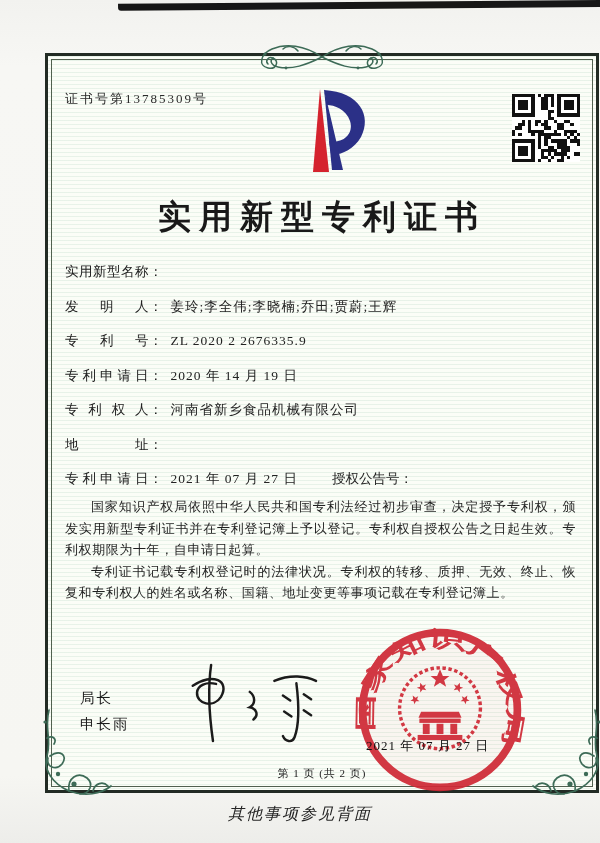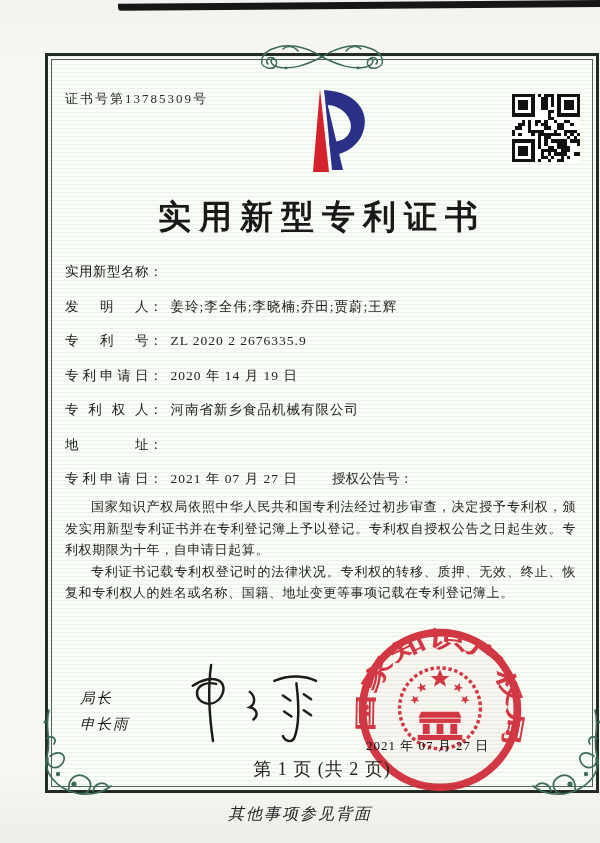--- a/index.html
+++ b/index.html
@@ -44,30 +44,30 @@
   .f-row{display:flex;align-items:baseline;margin-bottom:15.5px;line-height:19px;white-space:nowrap;}
   .f-label{display:inline-block;width:84px;text-align:justify;text-align-last:justify;letter-spacing:.5px;}
   .f-colon{margin-right:8px;}
   .f-value{letter-spacing:1px;}
   .f-pair2{margin-left:34px;display:flex;align-items:center;}
   .paras{position:absolute;left:17px;right:20px;top:440px;}
   .paras p{
     margin:0;font-size:13px;line-height:21.6px;text-indent:2em;
     letter-spacing:.6px;color:#1f1f1f;text-align:justify;
   }
-  .director{position:absolute;left:32px;top:629px;font-size:14.5px;line-height:26px;letter-spacing:2px;color:#1c1c1c;font-style:italic;}
+  .director{position:absolute;left:32px;top:629px;font-size:14.5px;line-height:26px;letter-spacing:2px;color:#1c1c1c;}
   .signature{position:absolute;left:128px;top:604px;}
   .seal{position:absolute;left:306px;top:568px;opacity:.93;}
   .seal-date{
     position:absolute;left:318px;top:681px;width:175px;
     font-size:13px;letter-spacing:1px;color:#101010;white-space:nowrap;
   }
   .page-num{
     position:absolute;left:0;right:0;bottom:9px;text-align:center;
-    font-size:18px;letter-spacing:1px;color:#222;
+    font-size:11px;letter-spacing:1px;color:#222;
   }
   .back-note{
     position:absolute;left:0;right:0;top:804px;text-align:center;
     font-size:16px;letter-spacing:2px;color:#242424;font-style:italic;
   }
   .orn-top{position:absolute;left:50%;top:-15px;transform:translateX(-50%);}
   .orn-bl{position:absolute;left:-7px;bottom:-12px;}
   .orn-br{position:absolute;right:-7px;bottom:-12px;transform:scaleX(-1);}
   svg{display:block;}
 </style>

